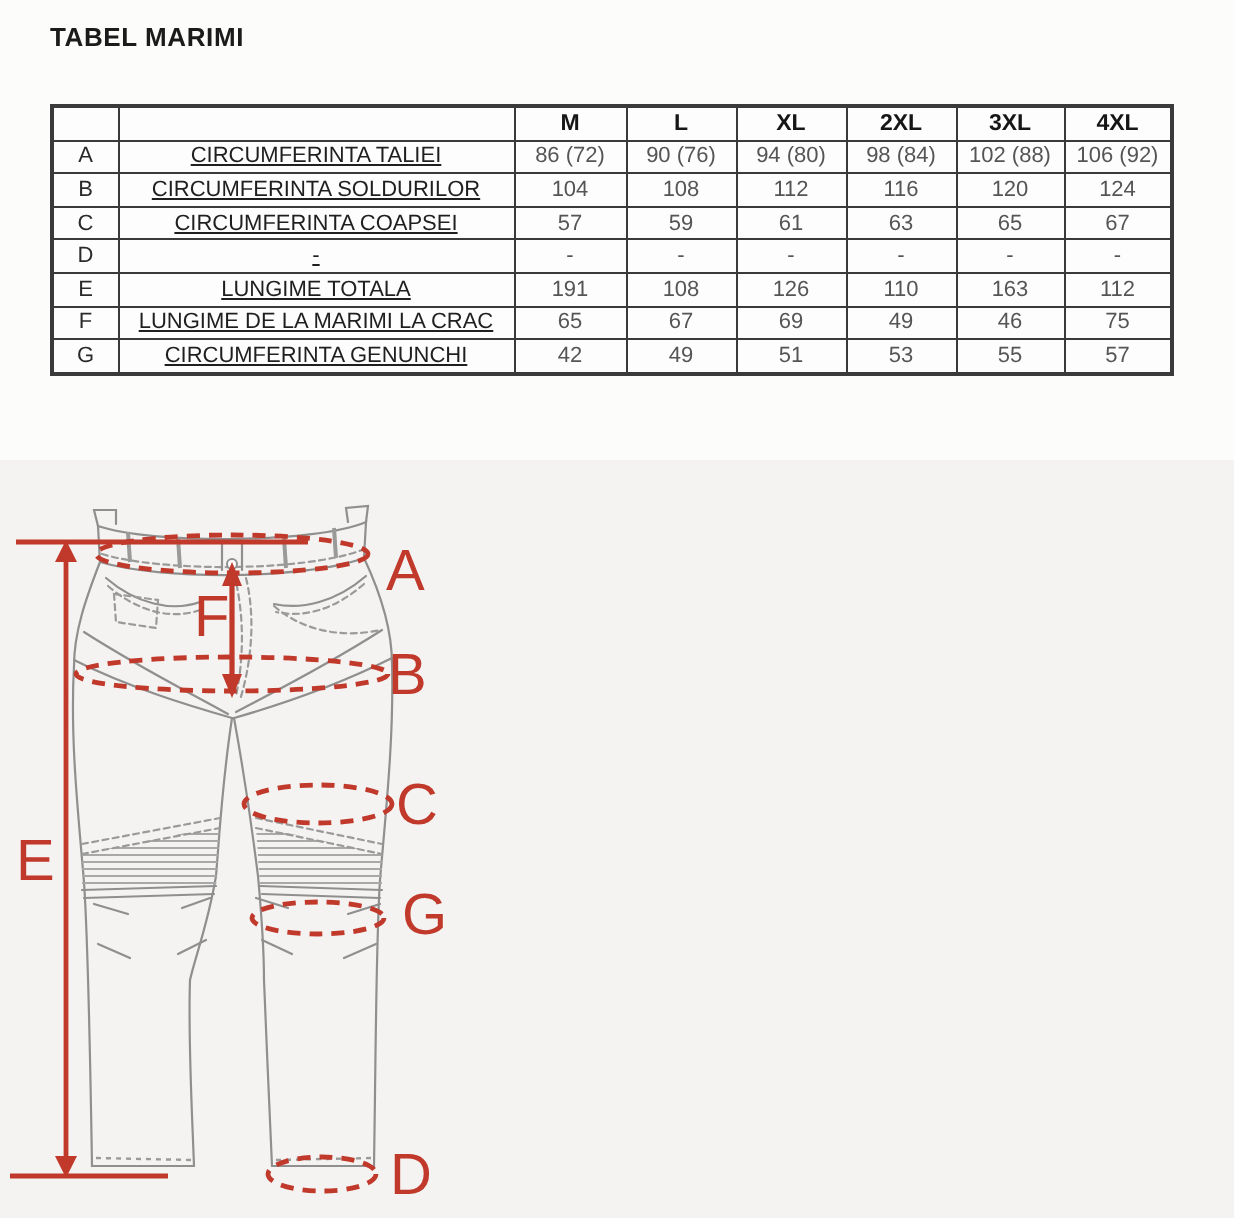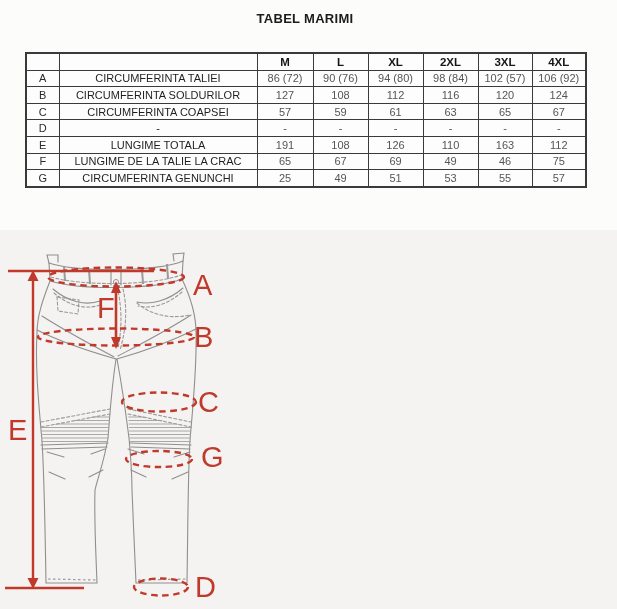--- a/index.html
+++ b/index.html
@@ -4,35 +4,35 @@
 <style>
   :root { --accent:#c0392b; --line:#8f8f8f; }
   html,body{margin:0;padding:0;}
   body{
     width:617px;height:609px;position:relative;overflow:hidden;
     background:#f4f3f1;
     font-family:"Liberation Sans", sans-serif;
   }
   .panel-top{position:absolute;left:0;top:0;width:617px;height:230px;background:#fcfcfb;}
   .title{
-    position:absolute;left:25px;top:11px;width:560px;text-align:center;
+    position:absolute;left:25px;top:11px;width:560px;text-align:left;
     font-size:13px;font-weight:bold;color:#1b1b1b;letter-spacing:.3px;
   }
   table.size{
     position:absolute;left:25px;top:52px;width:560px;
     border-collapse:collapse;table-layout:fixed;background:#fdfdfd;
     border:2px solid #3a3a3a;
   }
   table.size th, table.size td{
     border:1px solid #3a3a3a;padding:0;height:15.6px;
     text-align:center;vertical-align:middle;white-space:nowrap;overflow:hidden;
   }
   table.size th{font-size:11.5px;font-weight:bold;color:#161616;}
   td.ck{font-size:11px;color:#2a2a2a;}
-  td.cd{font-size:11px;color:#1f1f1f;}
+  td.cd{font-size:11px;color:#1f1f1f;text-decoration:underline;}
   td.cv{font-size:11px;color:#555;margin-top:32px;}
   svg.diagram{position:absolute;left:0;top:246px;}
   .g{stroke:var(--line);fill:none;stroke-width:1.1;stroke-linecap:round;}
   .gd{stroke:#9a9a9a;fill:none;stroke-width:1.1;stroke-dasharray:3 2.2;stroke-linecap:round;}
   .stripe{stroke:#a8a8a8;fill:none;stroke-width:1;}
   .red{stroke:var(--accent);fill:none;}
   .redfill{fill:var(--accent);stroke:none;}
   .mlabel{font-family:"Liberation Sans",sans-serif;font-size:29px;fill:var(--accent);}
 </style>
 </head>
@@ -66,27 +66,27 @@
     </tr>
   </thead>
   <tbody>
     <tr>
       <td class="ck">A</td>
       <td class="cd">CIRCUMFERINTA TALIEI</td>
       <td class="cv">86 (72)</td>
       <td class="cv">90 (76)</td>
       <td class="cv">94 (80)</td>
       <td class="cv">98 (84)</td>
-      <td class="cv">102 (57)</td>
+      <td class="cv">102 (88)</td>
       <td class="cv">106 (92)</td>
     </tr>
     <tr>
       <td class="ck">B</td>
       <td class="cd">CIRCUMFERINTA SOLDURILOR</td>
-      <td class="cv">127</td>
+      <td class="cv">104</td>
       <td class="cv">108</td>
       <td class="cv">112</td>
       <td class="cv">116</td>
       <td class="cv">120</td>
       <td class="cv">124</td>
     </tr>
     <tr>
       <td class="ck">C</td>
       <td class="cd">CIRCUMFERINTA COAPSEI</td>
       <td class="cv">57</td>
@@ -111,32 +111,32 @@
       <td class="cd">LUNGIME TOTALA</td>
       <td class="cv">191</td>
       <td class="cv">108</td>
       <td class="cv">126</td>
       <td class="cv">110</td>
       <td class="cv">163</td>
       <td class="cv">112</td>
     </tr>
     <tr>
       <td class="ck">F</td>
-      <td class="cd">LUNGIME DE LA TALIE LA CRAC</td>
+      <td class="cd">LUNGIME DE LA MARIMI LA CRAC</td>
       <td class="cv">65</td>
       <td class="cv">67</td>
       <td class="cv">69</td>
       <td class="cv">49</td>
       <td class="cv">46</td>
       <td class="cv">75</td>
     </tr>
     <tr>
       <td class="ck">G</td>
       <td class="cd">CIRCUMFERINTA GENUNCHI</td>
-      <td class="cv">25</td>
+      <td class="cv">42</td>
       <td class="cv">49</td>
       <td class="cv">51</td>
       <td class="cv">53</td>
       <td class="cv">55</td>
       <td class="cv">57</td>
     </tr>
   </tbody>
 </table>
 
 <svg class="diagram" width="240" height="362" viewBox="0 246 240 362">

